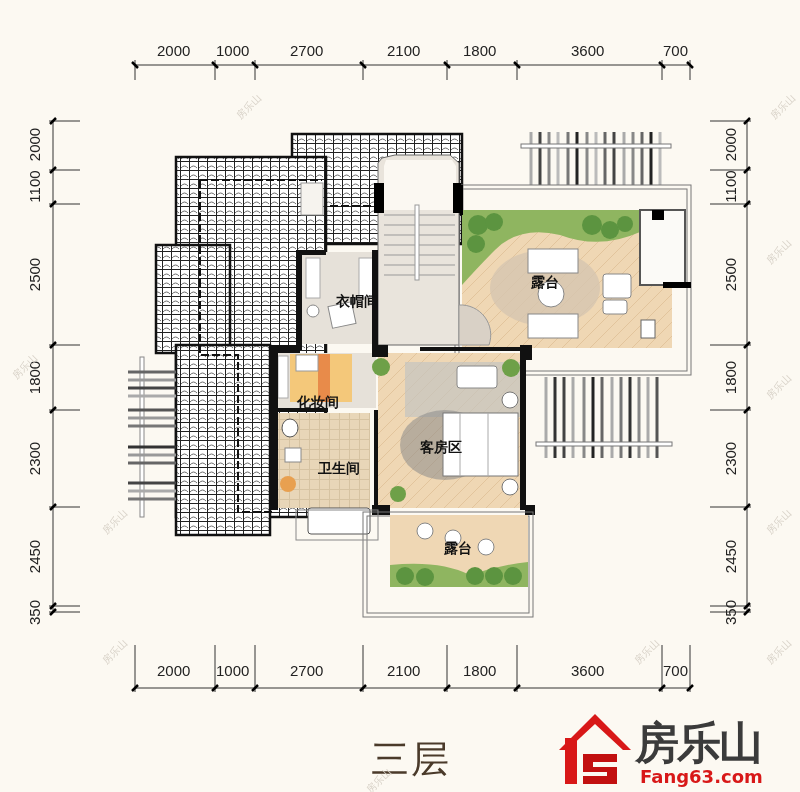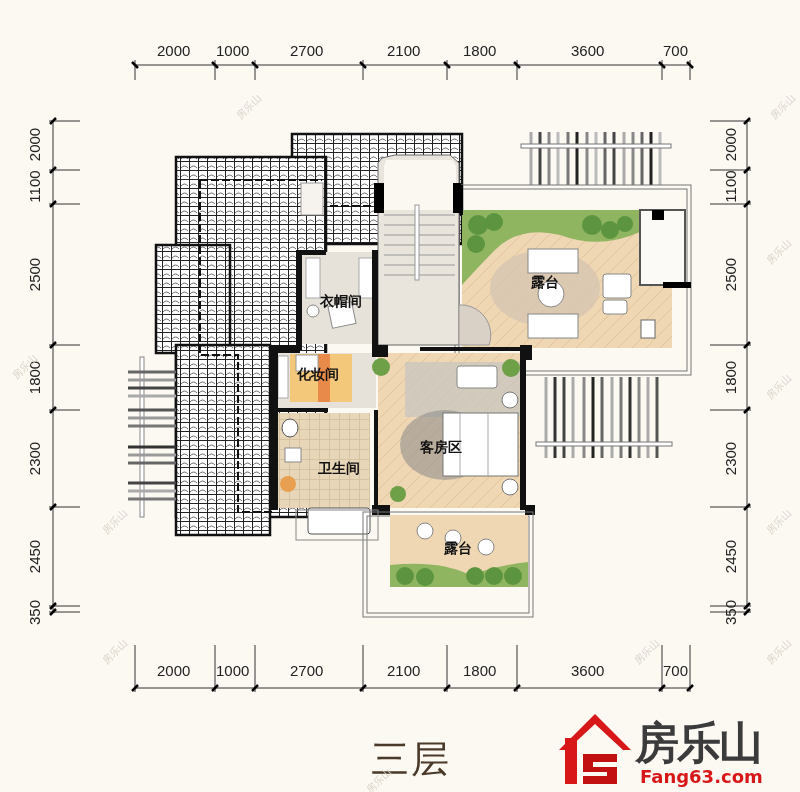--- a/index.html
+++ b/index.html
@@ -308,22 +308,22 @@
 <div>
   <span class="vtxt" style="left:714px;top:136px">2000</span>
   <span class="vtxt" style="left:714px;top:178px">1100</span>
   <span class="vtxt" style="left:714px;top:266px">2500</span>
   <span class="vtxt" style="left:714px;top:369px">1800</span>
   <span class="vtxt" style="left:714px;top:450px">2300</span>
   <span class="vtxt" style="left:714px;top:548px">2450</span>
   <span class="vtxt" style="left:718px;top:604px">350</span>
 </div>
 
-<span class="room-label" style="left:320px;top:293px">衣帽间</span>
-<span class="room-label" style="left:297px;top:366px">化妆间</span>
+<span class="room-label" style="left:336px;top:293px">衣帽间</span>
+<span class="room-label" style="left:297px;top:394px">化妆间</span>
 <span class="room-label" style="left:420px;top:439px">客房区</span>
 <span class="room-label" style="left:318px;top:460px">卫生间</span>
 <span class="room-label" style="left:531px;top:274px">露台</span>
 <span class="room-label" style="left:444px;top:540px">露台</span>
 
 <div class="title">三层</div>
 
 <svg class="abs" style="left:555px;top:710px" width="80" height="75">
   <path d="M4 40 L40 4 L76 40 L68 40 L40 14 L12 40 Z" fill="#d81818"></path>
   <rect x="10" y="28" width="12" height="46" fill="#d81818"></rect>

